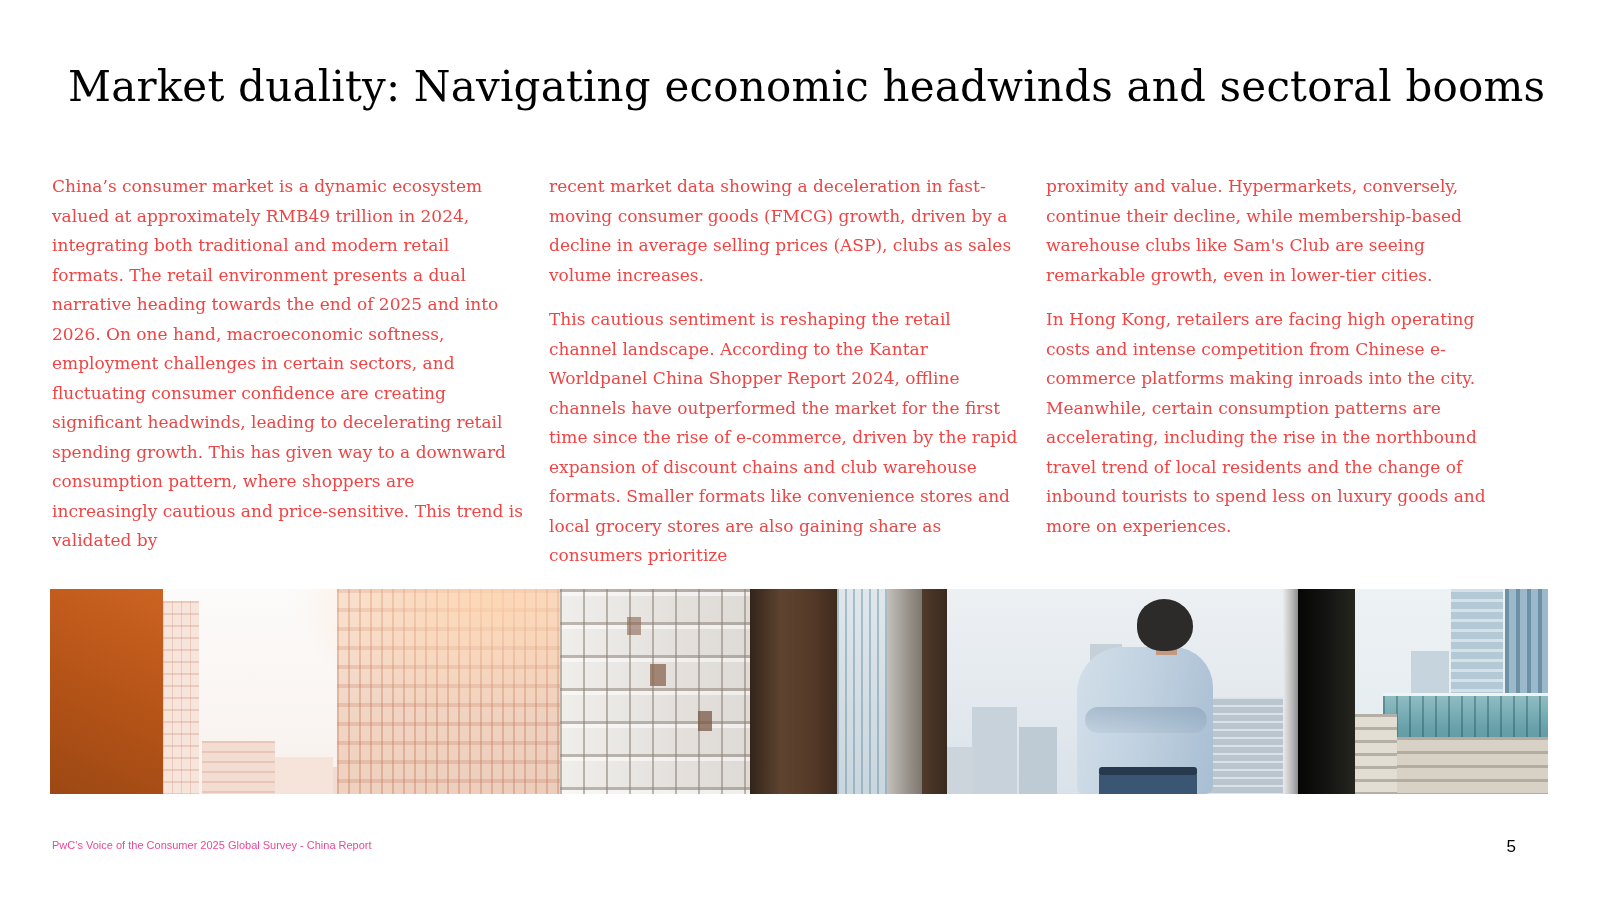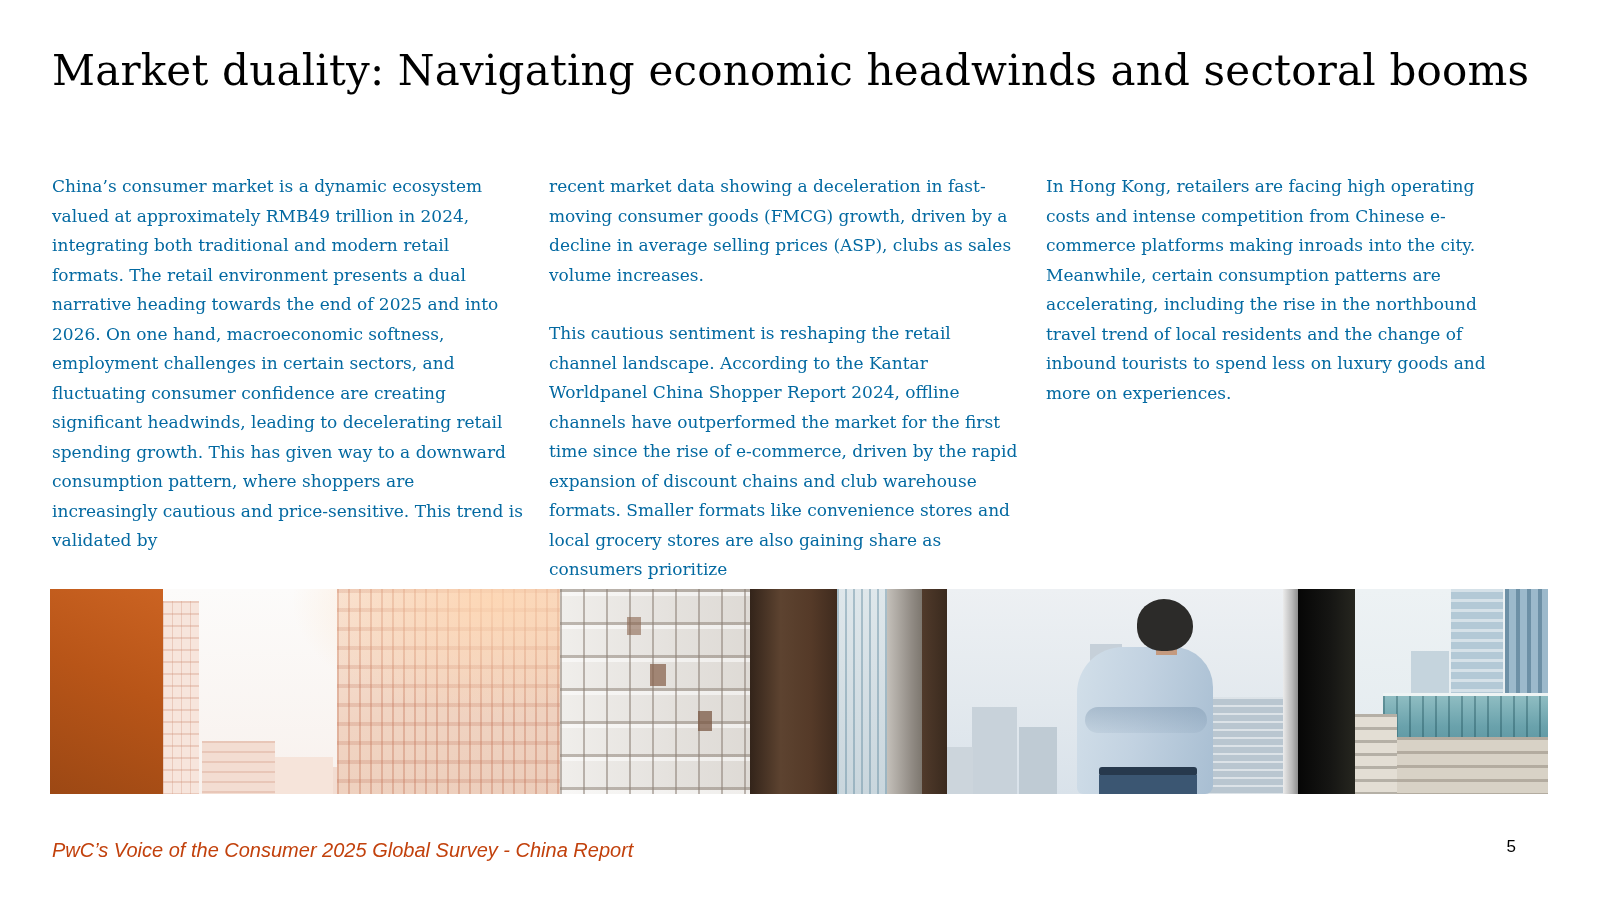--- a/index.html
+++ b/index.html
@@ -1,22 +1,22 @@
 <!DOCTYPE html>
 <html><head>
 <meta charset="utf-8">
 <style>
   html,body{margin:0;padding:0;background:#fff;}
   .page{position:relative;width:1600px;height:900px;background:#ffffff;overflow:hidden;
         font-family:"DejaVu Serif",serif;color:#000;}
-  .title{position:absolute;left:52px;top:46px;width:1480px;margin:0;
+  .title{position:absolute;left:52px;top:46px;width:1480px;margin:16px;
          font-size:42px;font-weight:400;letter-spacing:.2px;line-height:1.2;color:#000;}
   .cols{position:absolute;left:52px;top:172px;width:1466px;display:grid;
         grid-template-columns:472px 472px 472px;column-gap:25px;}
-  .col p{margin:0 0 29px 0;font-size:17px;line-height:29.5px;color:#0369a1;}
+  .col p{margin:0 0 15px 0;font-size:17px;line-height:29.5px;color:#ef4444;}
   
   .photo{position:absolute;left:50px;top:589px;width:1498px;height:205px;margin:0;
          overflow:hidden;background:linear-gradient(180deg,#fcfbfa 0%,#f8f1ed 100%);}
   .photo div{position:absolute;}
   .p-orange{left:0;top:0;width:113px;height:205px;
             background:linear-gradient(205deg,#cb6322 0%,#b85518 45%,#9c4814 100%);}
   .p-ftower{left:113px;top:12px;width:36px;height:193px;background:
             repeating-linear-gradient(180deg,rgba(205,140,115,.30) 0 2px,rgba(0,0,0,0) 2px 12px),
             repeating-linear-gradient(90deg,rgba(205,140,115,.30) 0 1px,rgba(0,0,0,0) 1px 9px),#f7e5dc;}
   .p-low1{left:152px;top:152px;width:73px;height:53px;background:
@@ -79,40 +79,41 @@
   .r-t3{left:56px;top:62px;width:38px;height:80px;background:#c5d4dd;}
   .r-teal{left:28px;top:104px;width:165px;height:50px;border-top:3px solid #eef4f4;background:
           repeating-linear-gradient(90deg,rgba(20,70,80,.35) 0 2px,rgba(0,0,0,0) 2px 13px),
           linear-gradient(180deg,#8fbdc2 0%,#6aa2ac 60%,#5e96a2 100%);}
   .r-beige{left:24px;top:148px;width:169px;height:57px;background:
            repeating-linear-gradient(180deg,rgba(110,100,88,.35) 0 3px,rgba(0,0,0,0) 3px 14px),#d8d2c6;}
   .r-white{left:0;top:125px;width:42px;height:80px;background:
            repeating-linear-gradient(180deg,rgba(95,90,80,.35) 0 3px,rgba(0,0,0,0) 3px 13px),#e3ded4;}
   
   .footer-source{position:absolute;left:52px;top:839px;
-                 font-family:"Liberation Sans",sans-serif;font-size:20px;color:#c2410c;font-style:italic;}
+                 font-family:"Liberation Sans",sans-serif;font-size:11px;color:#ec4899;}
   .footer-page{position:absolute;right:84px;top:837px;width:40px;text-align:right;
                font-family:"Liberation Sans",sans-serif;font-size:17px;color:#000;}
 </style>
 </head>
 <body>
 
 <main class="page">
 
   <h1 class="title">Market duality: Navigating economic headwinds and sectoral booms</h1>
 
   <section class="cols">
     <div class="col">
       <p>China’s consumer market is a dynamic ecosystem valued at approximately RMB49 trillion in 2024, integrating both traditional and modern retail formats. The retail environment presents a dual narrative heading towards the end of 2025 and into 2026. On one hand, macroeconomic softness, employment challenges in certain sectors, and fluctuating consumer confidence are creating significant headwinds, leading to decelerating retail spending growth. This has given way to a downward consumption pattern, where shoppers are increasingly cautious and price-sensitive. This trend is validated by</p>
     </div>
     <div class="col">
       <p>recent market data showing a deceleration in fast-moving consumer goods (FMCG) growth, driven by a decline in average selling prices (ASP), clubs as sales volume increases.</p>
       <p>This cautious sentiment is reshaping the retail channel landscape. According to the Kantar Worldpanel China Shopper Report 2024, offline channels have outperformed the market for the first time since the rise of e-commerce, driven by the rapid expansion of discount chains and club warehouse formats. Smaller formats like convenience stores and local grocery stores are also gaining share as consumers prioritize</p>
     </div>
     <div class="col">
+      <p>proximity and value. Hypermarkets, conversely, continue their decline, while membership-based warehouse clubs like Sam's Club are seeing remarkable growth, even in lower-tier cities.</p>
       <p>In Hong Kong, retailers are facing high operating costs and intense competition from Chinese e-commerce platforms making inroads into the city. Meanwhile, certain consumption patterns are accelerating, including the rise in the northbound travel trend of local residents and the change of inbound tourists to spend less on luxury goods and more on experiences.</p>
     </div>
   </section>
 
   <figure class="photo">
     <div class="p-orange"></div>
     <div class="p-ftower"></div>
     <div class="p-low1"></div>
     <div class="p-low2"></div>
     <div class="p-low3"></div>

